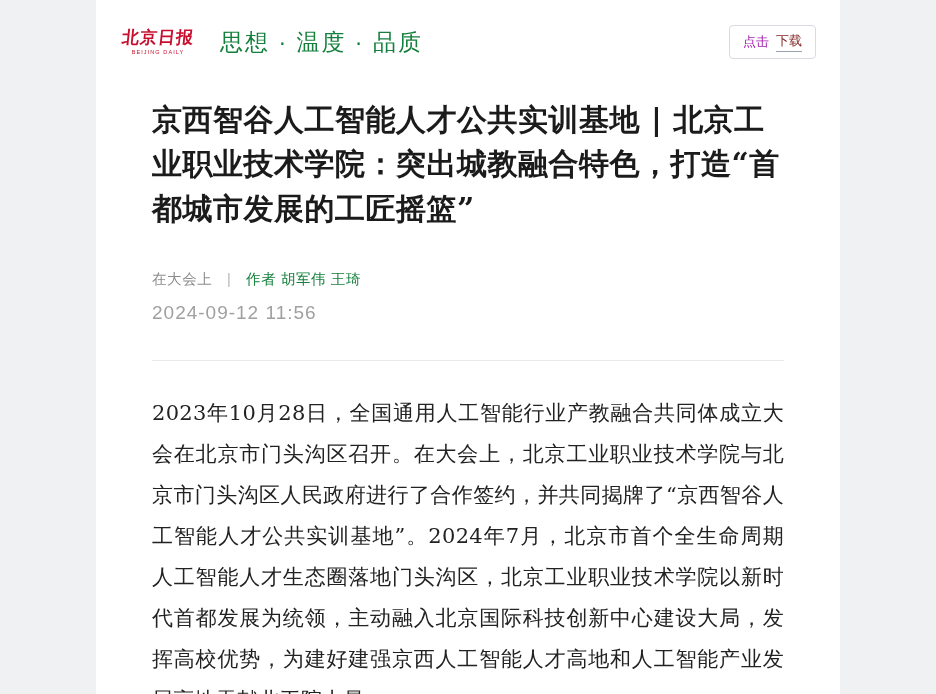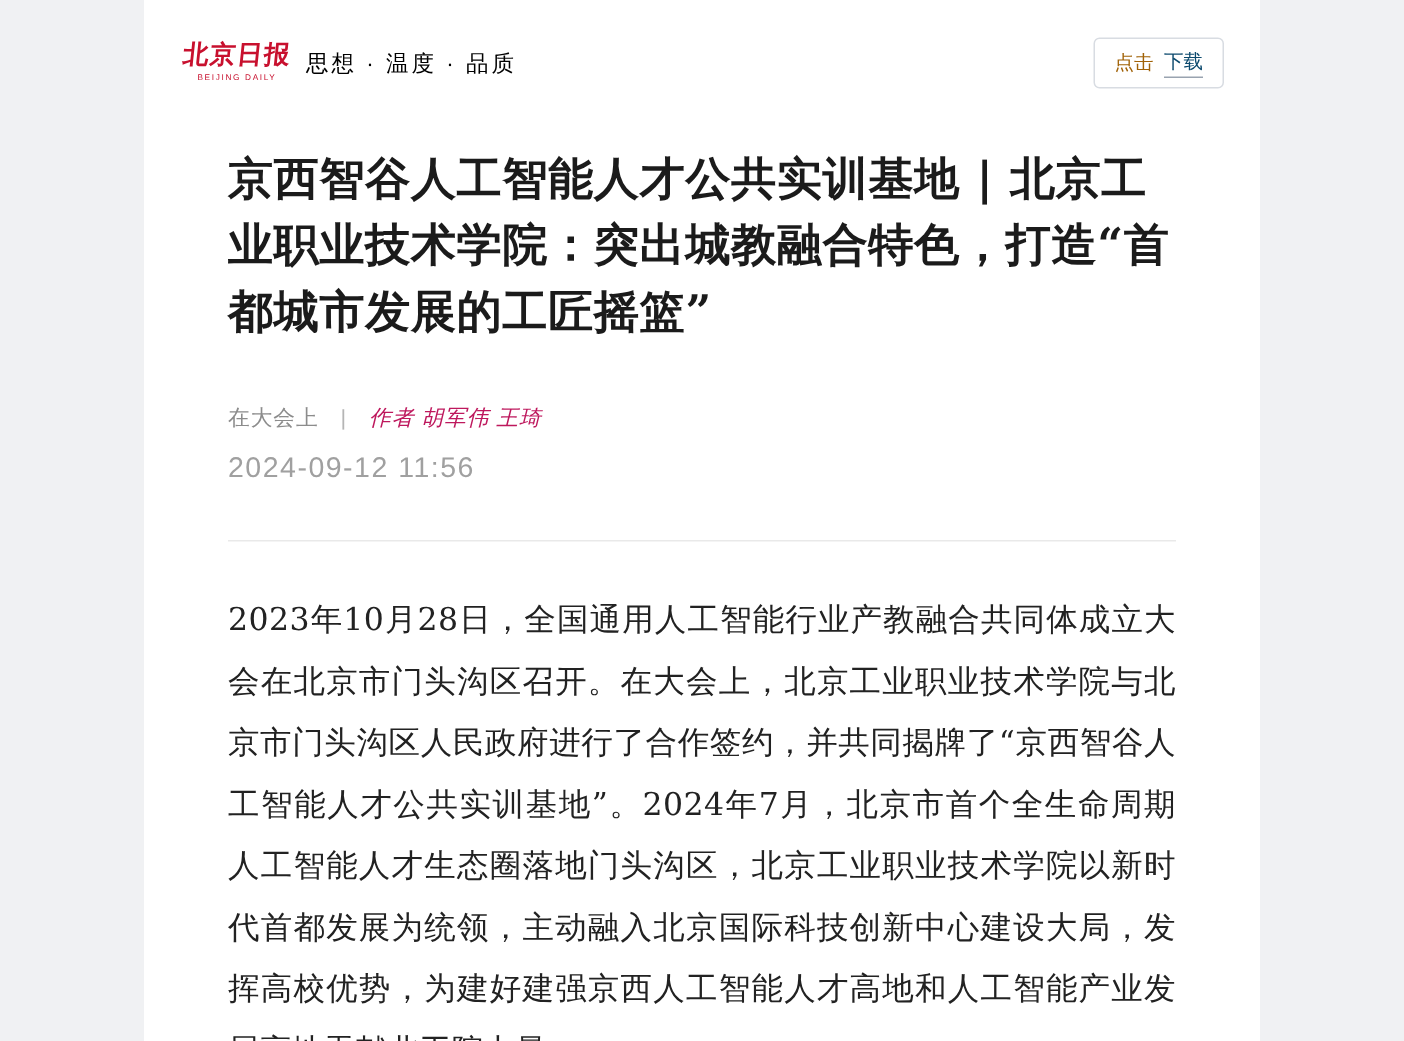--- a/index.html
+++ b/index.html
@@ -52,44 +52,44 @@
     transform: skewX(-6deg);
   }
   .logo-sub {
     font-size: 5.5px;
     color: #c8102e;
     letter-spacing: 1.1px;
     margin-top: 3px;
     font-family: "Liberation Sans", sans-serif;
   }
   .slogan {
-    margin-left: 8px;
-    font-size: 15px;
-    color: #000000;
+    margin-left: 24px;
+    font-size: 23px;
+    color: #15803d;
     letter-spacing: 2px;
     font-family: "Liberation Sans", sans-serif;
     white-space: nowrap;
   }
   .header-spacer { flex: 1 1 auto; }
   .download-btn {
     border: 1px solid #d8dce2;
     border-radius: 4px;
     background: #ffffff;
     padding: 6px 13px;
     font-size: 13px;
     color: #5b6personal;
     display: flex;
     align-items: center;
     gap: 7px;
     cursor: pointer;
     white-space: nowrap;
   }
-  .download-btn .dl-click { color: #a16207; }
+  .download-btn .dl-click { color: #a21caf; }
   .download-btn .dl-word {
-    color: #0c4a6e;
+    color: #7f1d1d;
     border-bottom: 1px solid #99a3b0;
     padding-bottom: 1px;
   }
   
   .article {
     padding: 14px 56px 0 56px;
     box-sizing: border-box;
   }
   .title {
     font-family: "DejaVu Serif", serif;
@@ -101,21 +101,21 @@
     margin: 0 0 34px 0;
   }
   .meta {
     font-size: 14.5px;
     color: #8c8c8c;
     line-height: 2.0;
     letter-spacing: 0.6px;
     font-family: "Liberation Sans", sans-serif;
   }
   .meta .sep { margin: 0 10px; color: #b5b5b5; }
-  .meta-authors { color: #be185d; font-style: italic; }
+  .meta-authors { color: #15803d; }
   .meta-date {
     display: block;
     font-size: 19px;
     color: #a0a0a0;
     letter-spacing: 1px;
   }
   .divider {
     margin: 28px 0 0 0;
     border: 0;
     border-top: 1px solid #e9e9e9;

